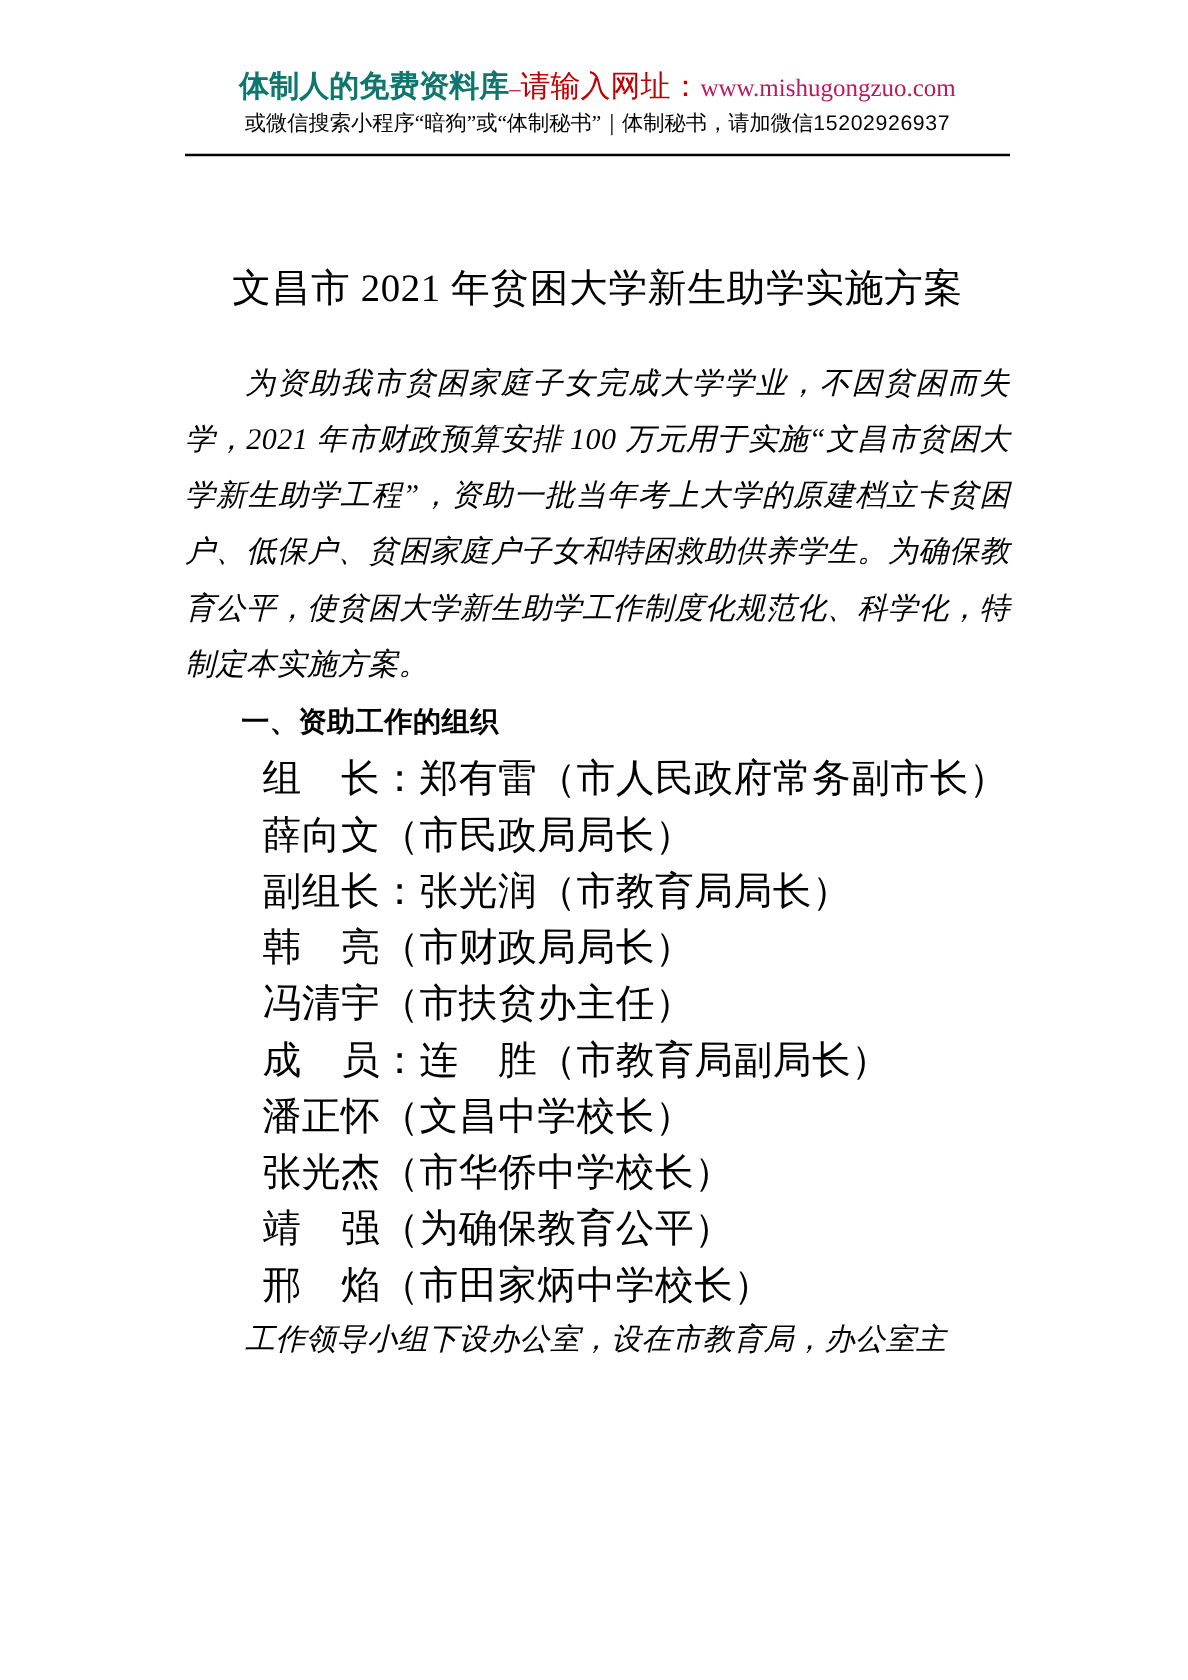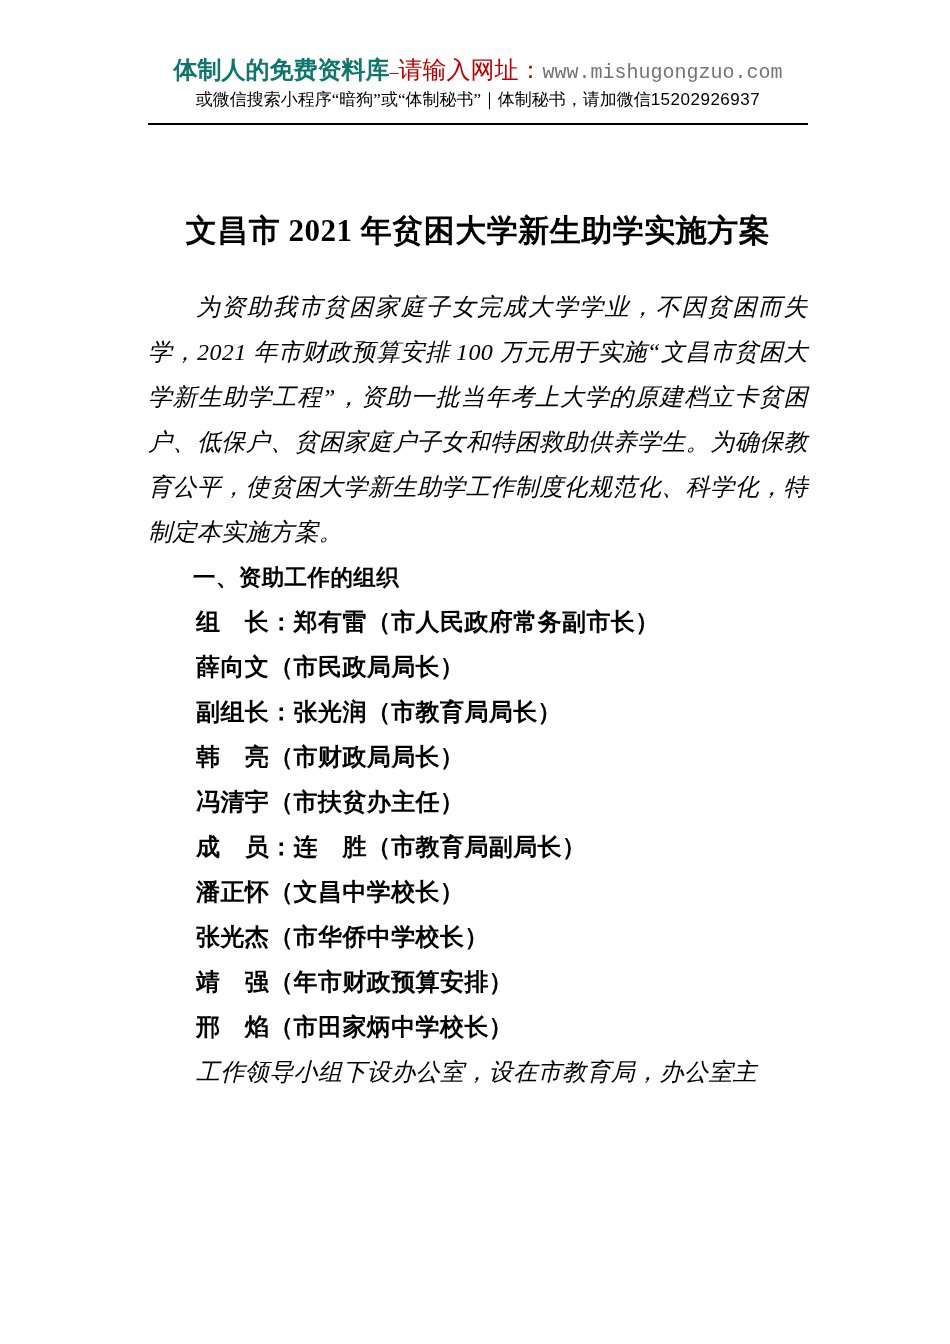--- a/index.html
+++ b/index.html
@@ -42,23 +42,23 @@
   }
   .banner-line1 .sep {
     color: #c00000;
     font-size: 18px;
   }
   .banner-line1 .label {
     color: #c00000;
     font-size: 24px;
   }
   .banner-line1 .url {
-    color: #737373;
+    color: #be185d;
     font-size: 20px;
-    font-family: Liberation Mono, monospace;
+    font-family: Liberation Serif, serif;
   }
   .banner-line2 {
     font-size: 17px;
     line-height: 26px;
     white-space: nowrap;
     color: #000000;
     padding-bottom: 3px;
   }
   .banner-line2 .phone {
     font-family: "Liberation Sans", sans-serif;
@@ -75,21 +75,21 @@
 
   
   .doc {
     position: absolute;
     left: 148px;
     top: 205px;
     width: 660px;
   }
   .doc-title {
     font-size: 31px;
-    font-weight: bold;
+    font-weight: normal;
     text-align: center;
     line-height: 52px;
     letter-spacing: 0.5px;
     font-family: "Liberation Serif", "DejaVu Serif", serif;
     margin-bottom: 28px;
   }
   .para {
     font-size: 24px;
     line-height: 45px;
     text-align: justify;
@@ -99,26 +99,25 @@
     font-style: italic;
   }
   .heading {
     font-size: 22.5px;
     line-height: 45px;
     font-weight: bold;
     text-indent: 2em;
     letter-spacing: 0.4px;
   }
   .roster-line {
-    font-size: 24px;
+    font-size: 31px;
     line-height: 45px;
     text-indent: 2em;
     letter-spacing: 0.4px;
     white-space: pre;
-    font-weight: bold;
   }
 </style>
 </head>
 <body>
 
 <div class="page">
 
   <div class="banner">
     <div class="banner-line1">
       <span class="red">体制人的免费资料库</span><span class="sep">–</span><span class="label">请输入网址：</span><span class="url">www.mishugongzuo.com</span>
@@ -139,19 +138,19 @@
 
 
     <div class="roster-line">组　长：郑有雷（市人民政府常务副市长）</div>
     <div class="roster-line">薛向文（市民政局局长）</div>
     <div class="roster-line">副组长：张光润（市教育局局长）</div>
     <div class="roster-line">韩　亮（市财政局局长）</div>
     <div class="roster-line">冯清宇（市扶贫办主任）</div>
     <div class="roster-line">成　员：连　胜（市教育局副局长）</div>
     <div class="roster-line">潘正怀（文昌中学校长）</div>
     <div class="roster-line">张光杰（市华侨中学校长）</div>
-    <div class="roster-line">靖　强（年市财政预算安排）</div>
+    <div class="roster-line">靖　强（为确保教育公平）</div>
     <div class="roster-line">邢　焰（市田家炳中学校长）</div>
 
     <div class="para">工作领导小组下设办公室，设在市教育局，办公室主</div>
 
   </div>
 </div>
 
 </body></html>

